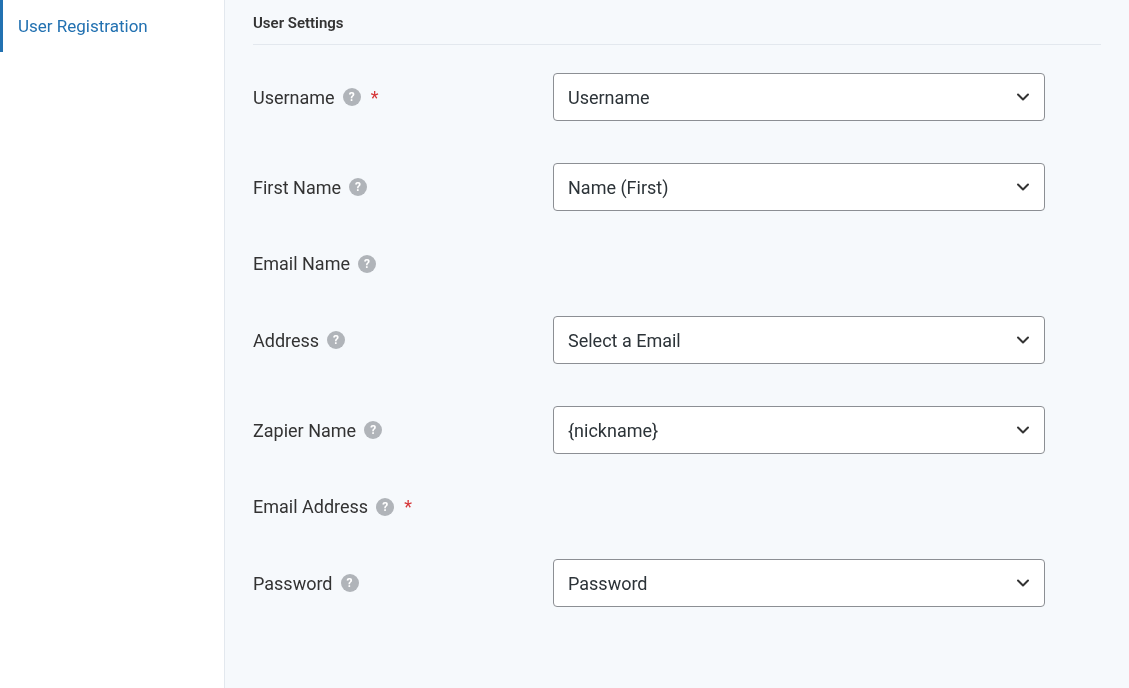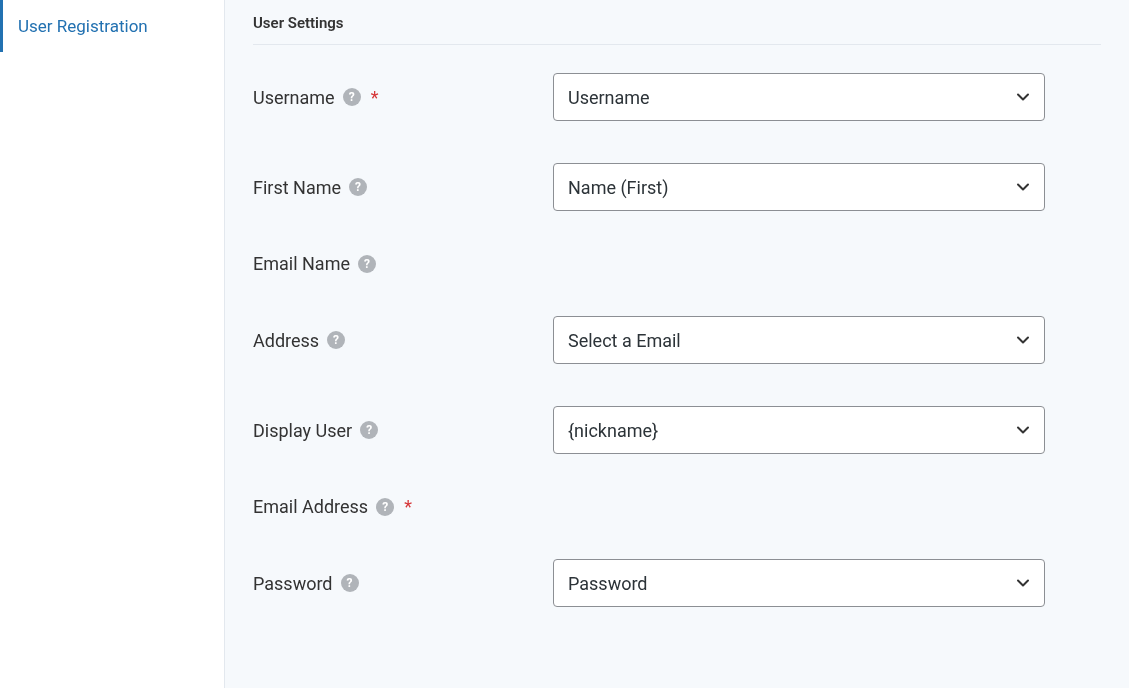--- a/index.html
+++ b/index.html
@@ -162,21 +162,21 @@
         <span class="chevron">
           <svg width="16" height="16" viewBox="0 0 16 16">
               <path d="M3 5.5l5 5 5-5" stroke="#333" stroke-width="2" fill="none" stroke-linecap="round" stroke-linejoin="round"></path>
             </svg>
         </span>
       </div>
     </div>
 
     <div class="form-row">
       <div class="form-label">
-        <span>Display User</span>
+        <span>Zapier Name</span>
         <span class="help-icon">?</span>
       </div>
       <div class="select-wrap">
         <div class="select-field">{nickname}</div>
         <span class="chevron">
           <svg width="16" height="16" viewBox="0 0 16 16">
               <path d="M3 5.5l5 5 5-5" stroke="#333" stroke-width="2" fill="none" stroke-linecap="round" stroke-linejoin="round"></path>
             </svg>
         </span>
       </div>

